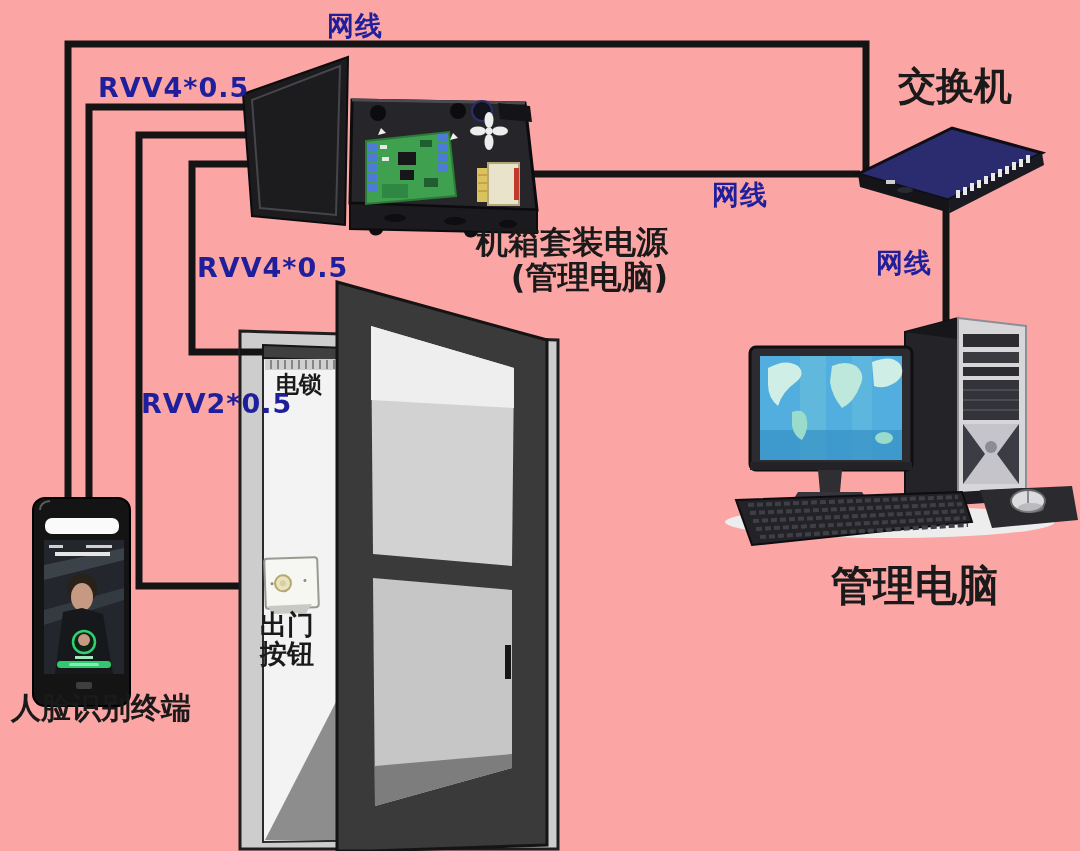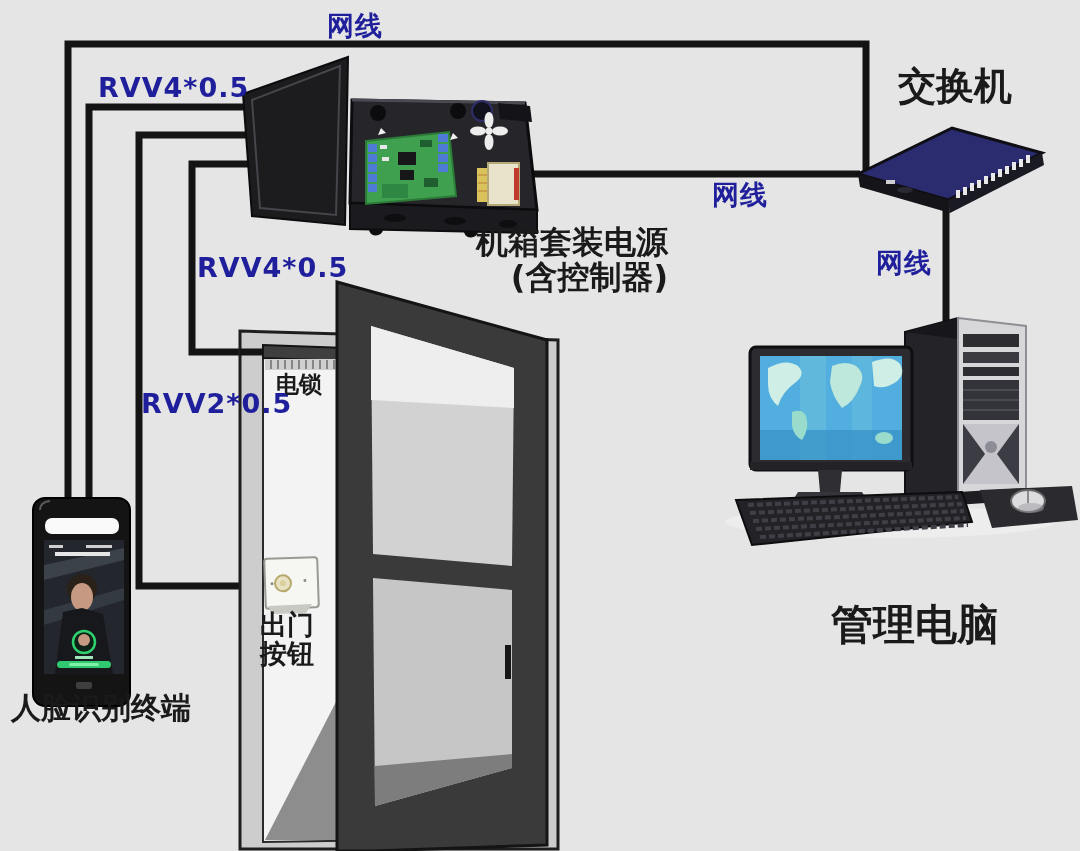--- a/index.html
+++ b/index.html
@@ -1,17 +1,17 @@
 <!DOCTYPE html>
 <html><head>
 <meta charset="utf-8">
 <style>
   html,body{margin:0;padding:0;background:#ffffff;}
   #stage{
-    position:relative;width:1080px;height:851px;background:#e5e5e5;overflow:hidden;
+    position:relative;width:1080px;height:851px;background:#fca5a5;overflow:hidden;
     font-family:"DejaVu Sans","Liberation Sans",sans-serif;
   }
   #stage svg{position:absolute;left:0;top:0;}
   .lbl{
     position:absolute;font-weight:bold;color:#1a1a1a;white-space:nowrap;
     font-family:"DejaVu Sans","Liberation Sans",sans-serif;line-height:1.08;
   }
   .lbl.blue{color:#1f1f9c;letter-spacing:1px;}
   .lbl.center{text-align:right;}
 </style>
@@ -245,24 +245,24 @@
   <div class="lbl blue" style="left:141px;top:389px;font-size:27px;">RVV2*0.5</div>
 
   <div class="lbl blue" style="left:712px;top:180px;font-size:27px;">网线</div>
 
   <div class="lbl blue" style="left:876px;top:248px;font-size:27px;">网线</div>
 
   <div class="lbl" style="left:898px;top:66px;font-size:38px;font-weight:700;">交换机</div>
 
   <div class="lbl center" style="left:430px;top:225px;width:238px;font-size:32px;font-weight:900;">
     <div>机箱套装电源</div>
-    <div>(含控制器)</div>
+    <div>(管理电脑)</div>
   </div>
 
-  <div class="lbl" style="left:831px;top:602px;font-size:42px;font-weight:900;">管理电脑</div>
+  <div class="lbl" style="left:831px;top:563px;font-size:42px;font-weight:900;">管理电脑</div>
 
   <div class="lbl" style="left:11px;top:692px;font-size:30px;font-weight:900;">人脸识别终端</div>
 
   <div class="lbl" style="left:276px;top:372px;font-size:23px;font-weight:900;">电锁</div>
 
   <div class="lbl" style="left:260px;top:610px;font-size:27px;font-weight:900;">
     <div>出门</div>
     <div>按钮</div>
   </div>
 

